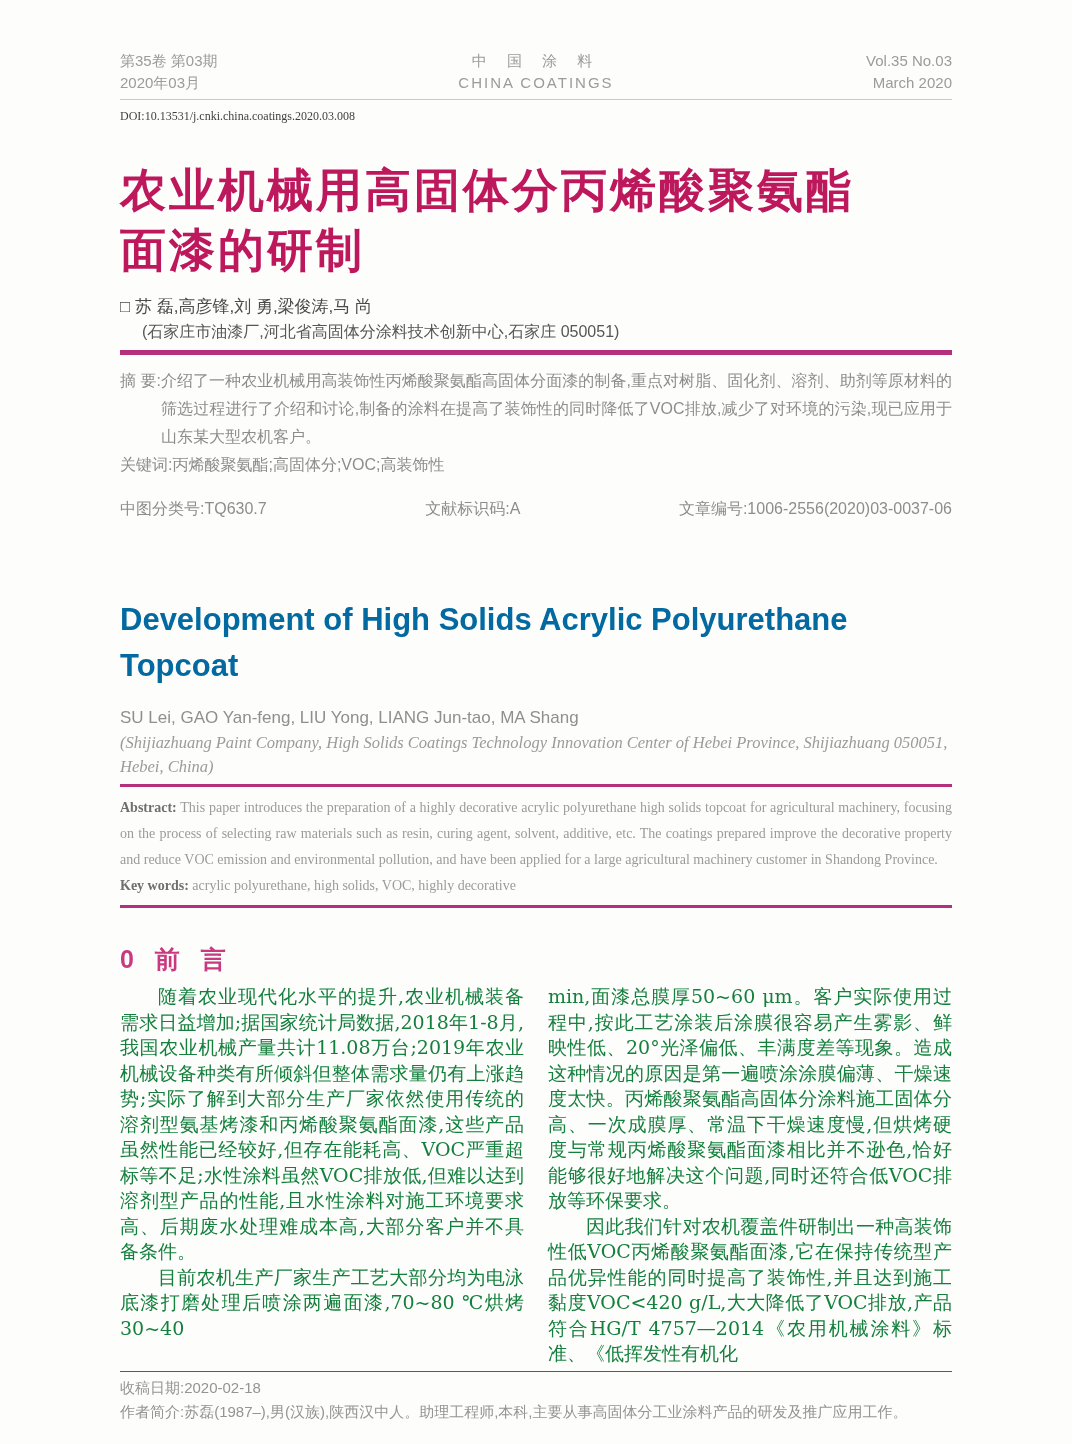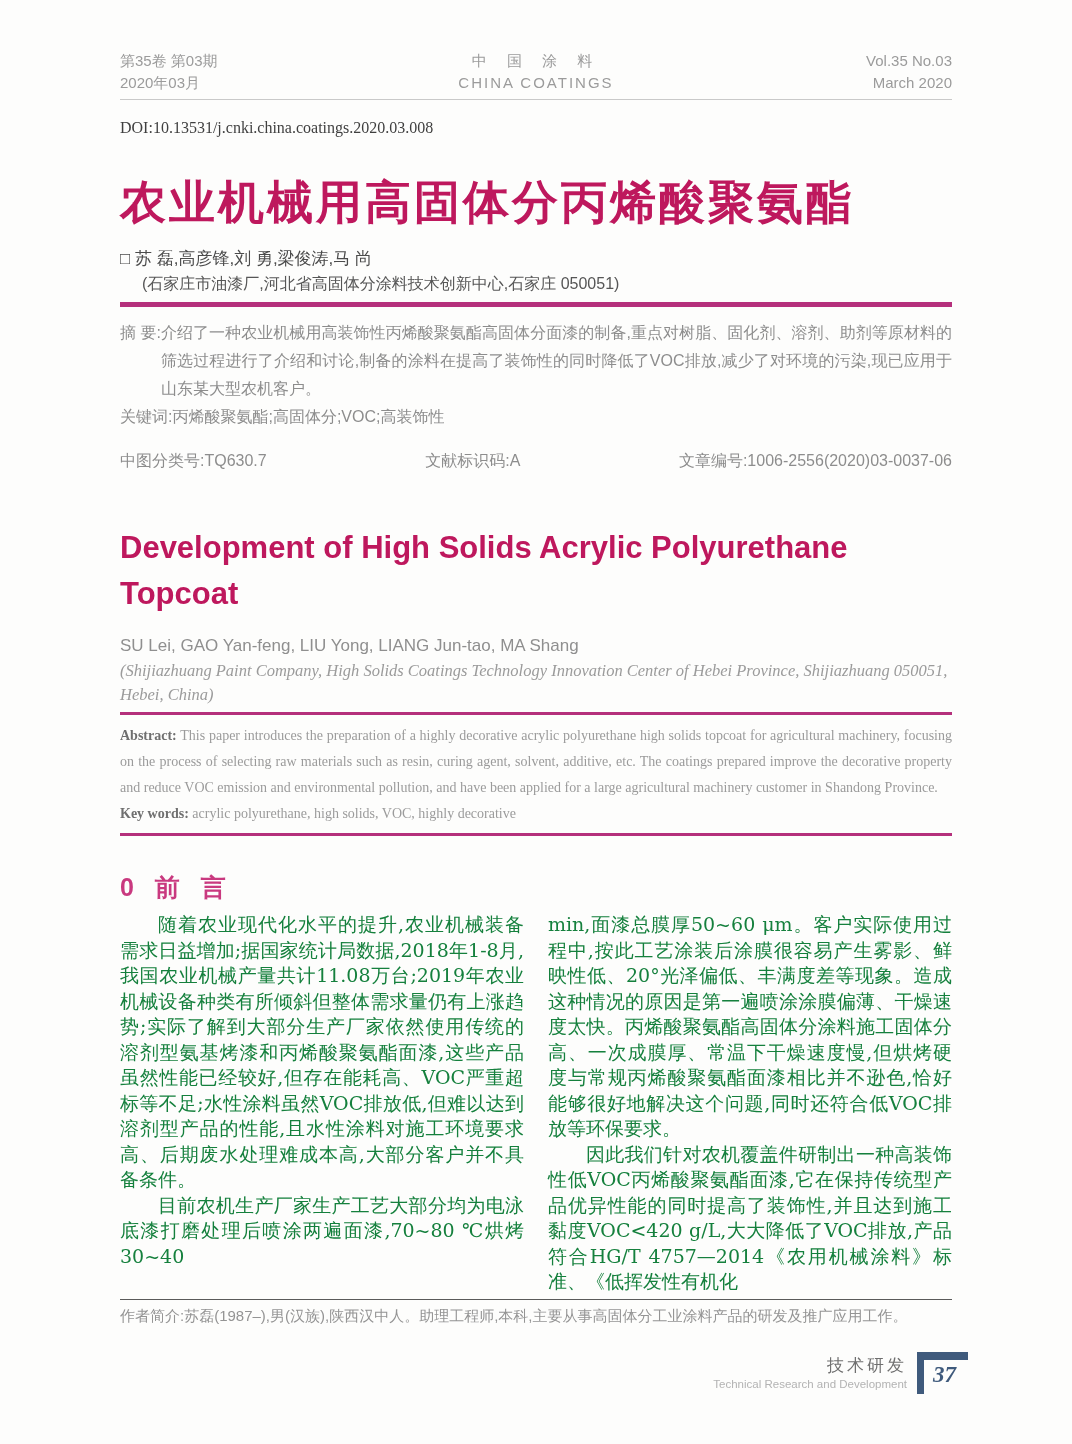--- a/index.html
+++ b/index.html
@@ -15,21 +15,21 @@
     font-family: "Liberation Sans", sans-serif;
   }
 
   
   .jheader { display: flex; color: #9b9b9b; font-size: 15px; line-height: 22px; }
   .jheader .col { flex: 1; }
   .jheader .col.center { text-align: center; letter-spacing: 2px; }
   .jheader .col.center .cn { letter-spacing: 8px; }
   .jheader .col.right { text-align: right; }
   .header-rule { border-bottom: 1px solid #c9c9c9; margin-top: 5px; }
-  .doi { margin-top: 16px; font-family: "Liberation Serif", serif; font-size: 16px; color: #3f3f3f; line-height: 24px; }
+  .doi { margin-top: 4px; font-family: "Liberation Serif", serif; font-size: 12px; color: #3f3f3f; line-height: 24px; }
 
   
   .cn-title {
     margin-top: 32px;
     color: #be185d;
     font-weight: bold;
     font-size: 46px;
     line-height: 60px;
     letter-spacing: 3px;
     font-family: "Liberation Sans", sans-serif;
@@ -41,22 +41,22 @@
 
   
   .cn-abstract { margin-top: 12px; display: flex; font-size: 16px; line-height: 28px; color: #8d8d8d; }
   .cn-abstract .label { white-space: nowrap; }
   .cn-abstract .text { flex: 1; text-align: justify; }
   .cn-keywords { display: flex; font-size: 16px; line-height: 28px; color: #8d8d8d; }
   .meta-row { margin-top: 18px; display: flex; justify-content: space-between; font-size: 16px; line-height: 24px; color: #8d8d8d; }
 
   
   .en-title {
-    margin-top: 52px;
-    color: #be185d;
+    margin-top: 76px;
+    color: #0369a1;
     font-weight: bold;
     font-size: 31px;
     line-height: 46px;
     font-family: "Liberation Sans", sans-serif;
   }
   .en-authors { margin-top: 16px; font-size: 17px; line-height: 26px; color: #8f8f8f; }
   .en-affil { font-family: "Liberation Serif", serif; font-style: italic; font-size: 16.5px; line-height: 24px; color: #9b9b9b; }
   .rule-en { margin-top: 5px; }
   .en-abstract {
     margin-top: 8px;
@@ -128,20 +128,21 @@
     <div class="col right">
       <div>Vol.35  No.03</div>
       <div>March 2020</div>
     </div>
   </div>
   <div class="header-rule"></div>
   <div class="doi">DOI:10.13531/j.cnki.china.coatings.2020.03.008</div>
 
   <h1 class="cn-title">
     <div>农业机械用高固体分丙烯酸聚氨酯</div>
+    <div>面漆的研制</div>
   </h1>
 
   <div class="cn-authors">□ 苏  磊,高彦锋,刘  勇,梁俊涛,马  尚</div>
   <div class="cn-affil">(石家庄市油漆厂,河北省高固体分涂料技术创新中心,石家庄  050051)</div>
   <div class="rule-thick"></div>
 
   <div class="cn-abstract">
     <span class="label">摘  要:</span>
     <span class="text">介绍了一种农业机械用高装饰性丙烯酸聚氨酯高固体分面漆的制备,重点对树脂、固化剂、溶剂、助剂等原材料的筛选过程进行了介绍和讨论,制备的涂料在提高了装饰性的同时降低了VOC排放,减少了对环境的污染,现已应用于山东某大型农机客户。</span>
   </div>
@@ -176,26 +177,18 @@
       <p class="indent">目前农机生产厂家生产工艺大部分均为电泳底漆打磨处理后喷涂两遍面漆,70~80 ℃烘烤30~40</p>
     </div>
     <div class="colm">
       <p>min,面漆总膜厚50~60 μm。客户实际使用过程中,按此工艺涂装后涂膜很容易产生雾影、鲜映性低、20°光泽偏低、丰满度差等现象。造成这种情况的原因是第一遍喷涂涂膜偏薄、干燥速度太快。丙烯酸聚氨酯高固体分涂料施工固体分高、一次成膜厚、常温下干燥速度慢,但烘烤硬度与常规丙烯酸聚氨酯面漆相比并不逊色,恰好能够很好地解决这个问题,同时还符合低VOC排放等环保要求。</p>
       <p class="indent">因此我们针对农机覆盖件研制出一种高装饰性低VOC丙烯酸聚氨酯面漆,它在保持传统型产品优异性能的同时提高了装饰性,并且达到施工黏度VOC&lt;420 g/L,大大降低了VOC排放,产品符合HG/T 4757—2014《农用机械涂料》标准、《低挥发性有机化</p>
     </div>
   </div>
 
   <div class="footnote-rule"></div>
   <div class="footnote">
+    <div>收稿日期:2020-02-18</div>
     <div>作者简介:苏磊(1987–),男(汉族),陕西汉中人。助理工程师,本科,主要从事高固体分工业涂料产品的研发及推广应用工作。</div>
   </div>
 
-  <div class="page-footer">
-    <div class="footer-labels">
-      <div class="footer-cn">技术研发</div>
-      <div class="footer-en">Technical Research and Development</div>
-    </div>
-    <div class="page-flag">
-      <span class="page-num">37</span>
-    </div>
-  </div>
 
 </div>
 
 </body></html>

